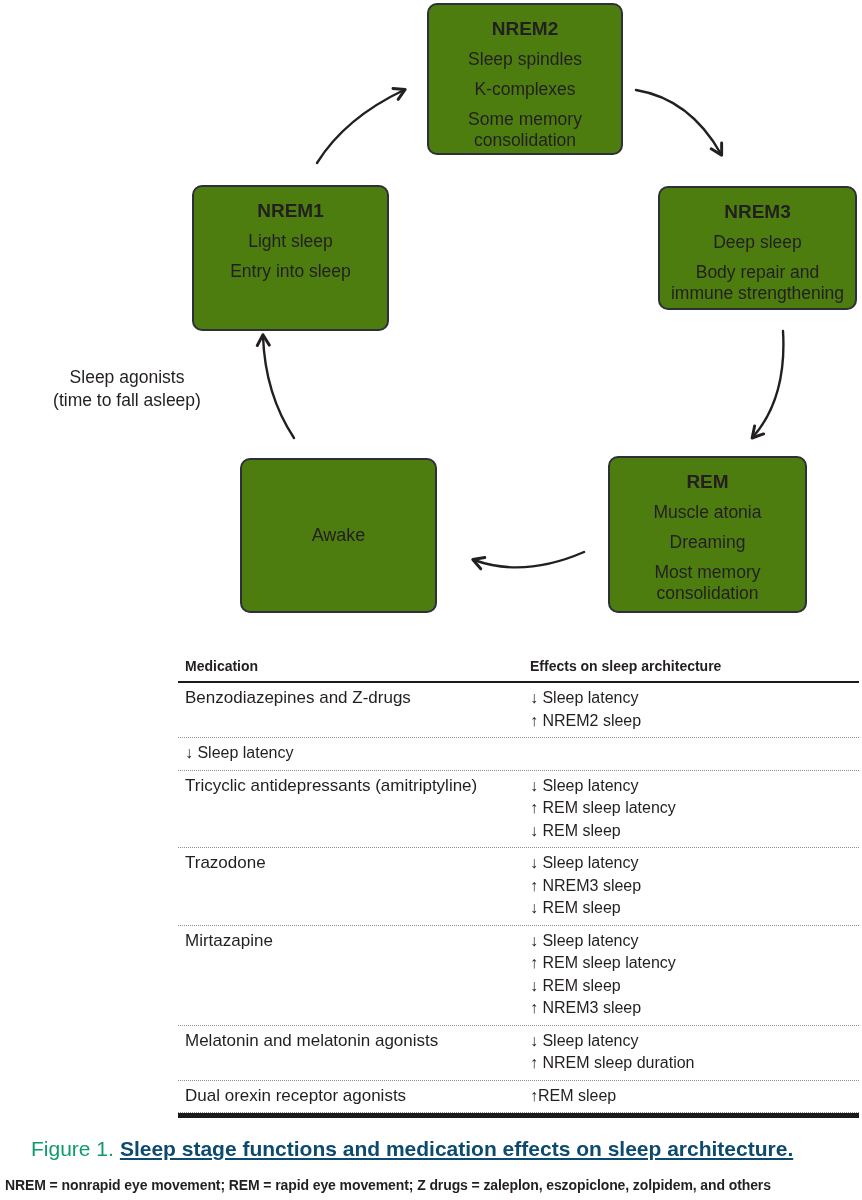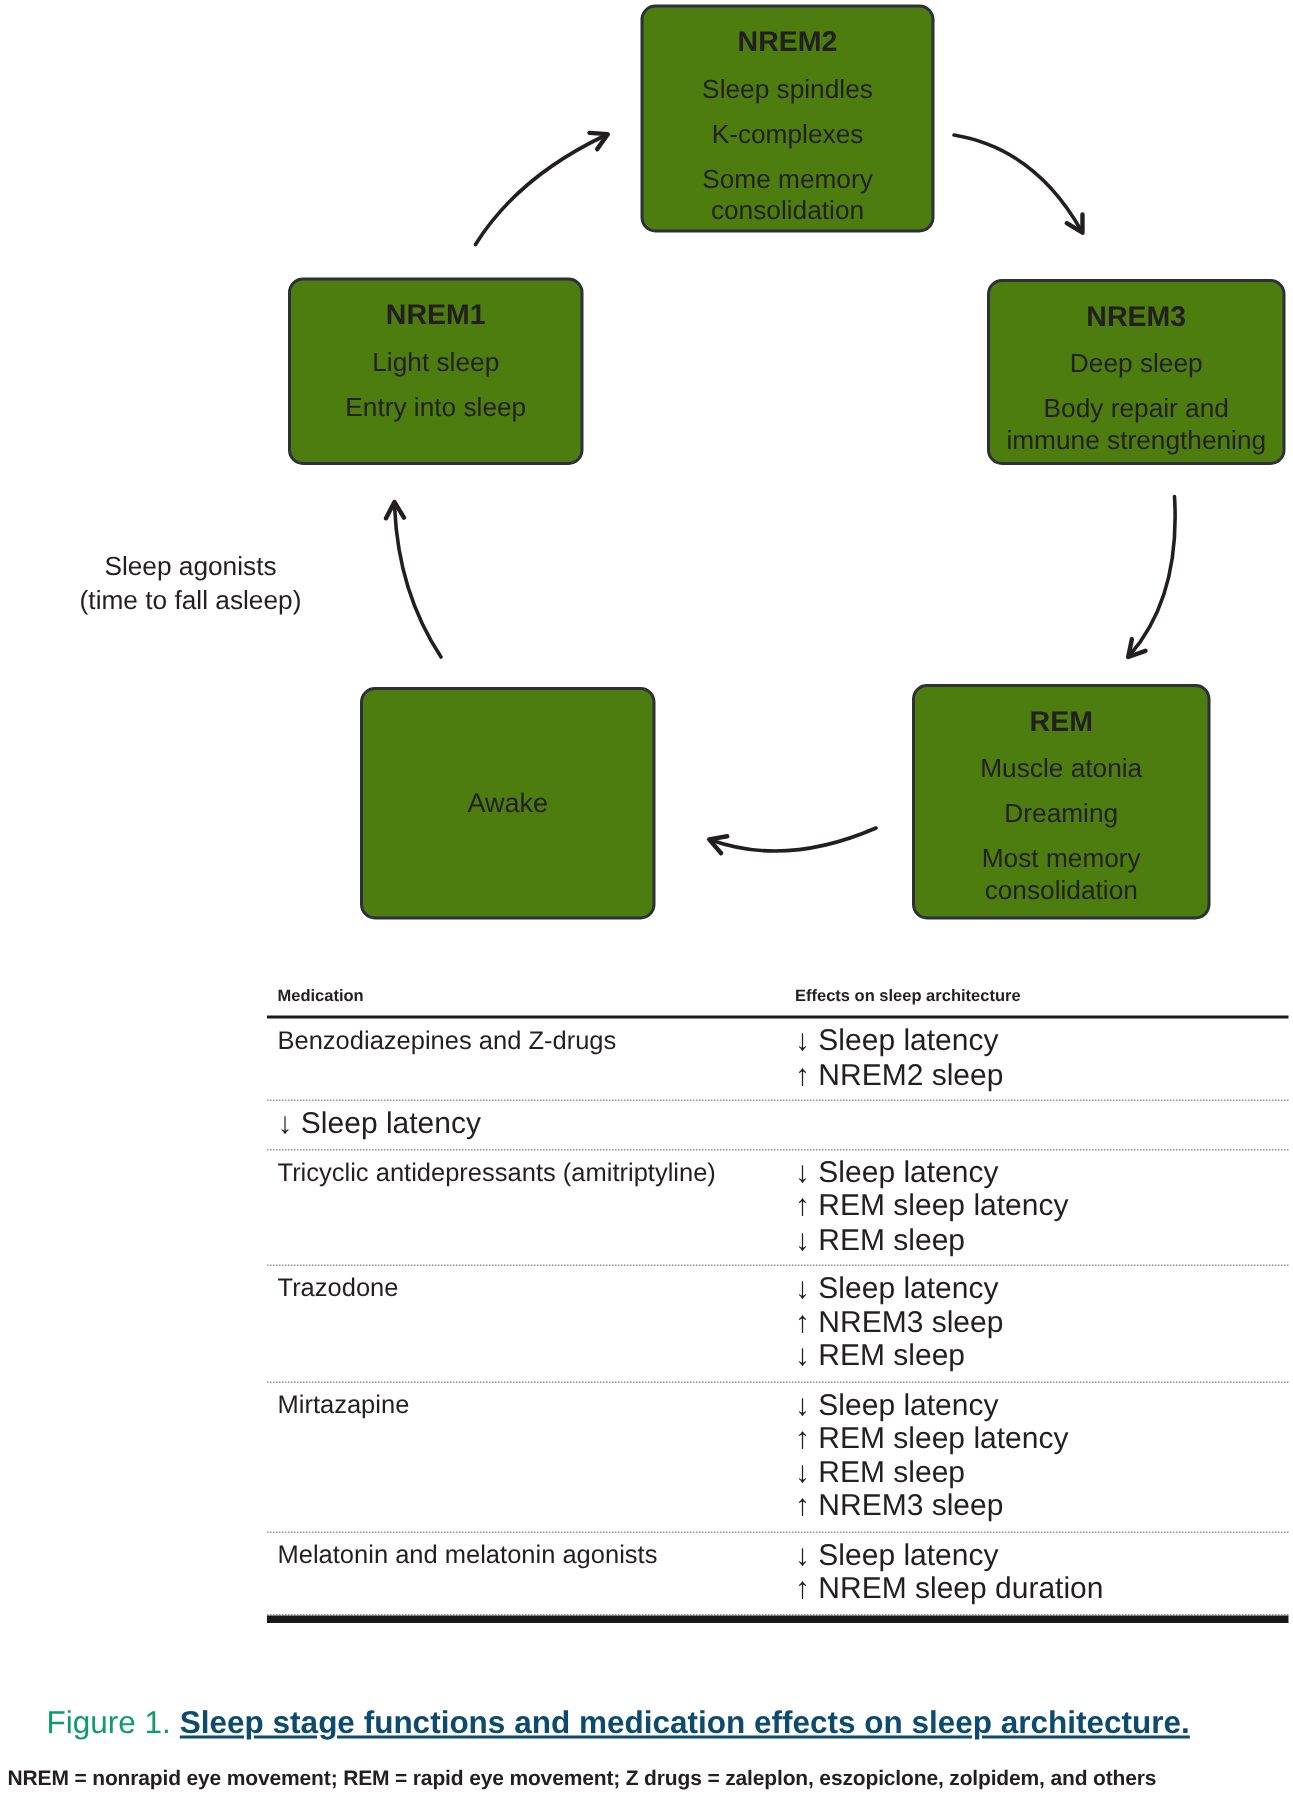--- a/index.html
+++ b/index.html
@@ -35,32 +35,32 @@
     position: absolute; left: 28px; top: 366px; width: 198px;
     text-align: center; font-size: 17.5px; line-height: 23px;
   }
 
   
   .med-table { position: absolute; left: 178px; top: 656px; width: 681px; }
   .thead {
     display: flex;
     padding: 2px 0 7px 7px;
     border-bottom: 2.5px solid #1a1a1a;
-    font-weight: bold; font-size: 11px;
+    font-weight: bold; font-size: 14px;
   }
   .thead .col-med { width: 345px; flex: none; }
   .thead .col-eff { flex: 1; }
   .trow {
     display: flex;
     padding: 4px 0 5px 7px;
     border-bottom: 1.5px dotted #8f8f8f;
   }
   .trow:last-of-type { border-bottom: none; }
   .cell-med { width: 345px; flex: none; font-size: 17px; line-height: 22.5px; }
-  .cell-eff { flex: 1; font-size: 20px; line-height: 22.5px; }
+  .cell-eff { flex: 1; font-size: 16px; line-height: 22.5px; }
   .bottom-rule { border-bottom: 5px solid #1a1a1a; }
 
   
   .caption { position: absolute; left: 6px; top: 1136px; width: 850px; font-size: 21px; line-height: 26px; }
   .cap-label { color: #0f9b6c; font-weight: 400; margin-right: 6px; margin-left: 25px; }
   .cap-text  { color: #0c4a6e; font-weight: 700; text-decoration: underline; }
   .footnote  { position: absolute; left: 5px; top: 1177px; width: 854px; font-size: 14px; font-weight: 700; line-height: 17px; letter-spacing: -0.1px; }
 </style>
 </head>
 <body>
@@ -101,21 +101,21 @@
       <div class="box-title">REM</div>
       <div class="box-line">Muscle atonia</div>
       <div class="box-line">Dreaming</div>
       <div class="box-line">Most memory consolidation</div>
     </div>
 
     <div class="stage-box center-only" style="left:240px; top:458px; width:197px; height:155px;">
       <div class="box-line">Awake</div>
     </div>
 
-    <div class="stage-box" style="left:192px; top:185px; width:197px; height:125px;">
+    <div class="stage-box" style="left:192px; top:185px; width:197px; height:146px;">
       <div class="box-title">NREM1</div>
       <div class="box-line">Light sleep</div>
       <div class="box-line">Entry into sleep</div>
     </div>
 
     <div class="side-label">
       <div>Sleep agonists</div>
       <div>(time to fall asleep)</div>
     </div>
   </div>
@@ -169,20 +169,26 @@
     </div>
 
     <div class="trow">
       <div class="cell-med">Melatonin and melatonin agonists</div>
       <div class="cell-eff">
         <div>↓ Sleep latency</div>
         <div>↑ NREM sleep duration</div>
       </div>
     </div>
 
+    <div class="trow">
+      <div class="cell-med">Dual orexin receptor agonists</div>
+      <div class="cell-eff">
+        <div>↑REM sleep</div>
+      </div>
+    </div>
 
     <div class="bottom-rule"></div>
   </div>
 
   <div class="caption">
     <span class="cap-label">Figure 1.</span><span class="cap-text">Sleep stage functions and medication effects on sleep architecture.</span>
   </div>
 
   <div class="footnote">NREM = nonrapid eye movement; REM = rapid eye movement; Z drugs = zaleplon, eszopiclone, zolpidem, and others</div>
 

